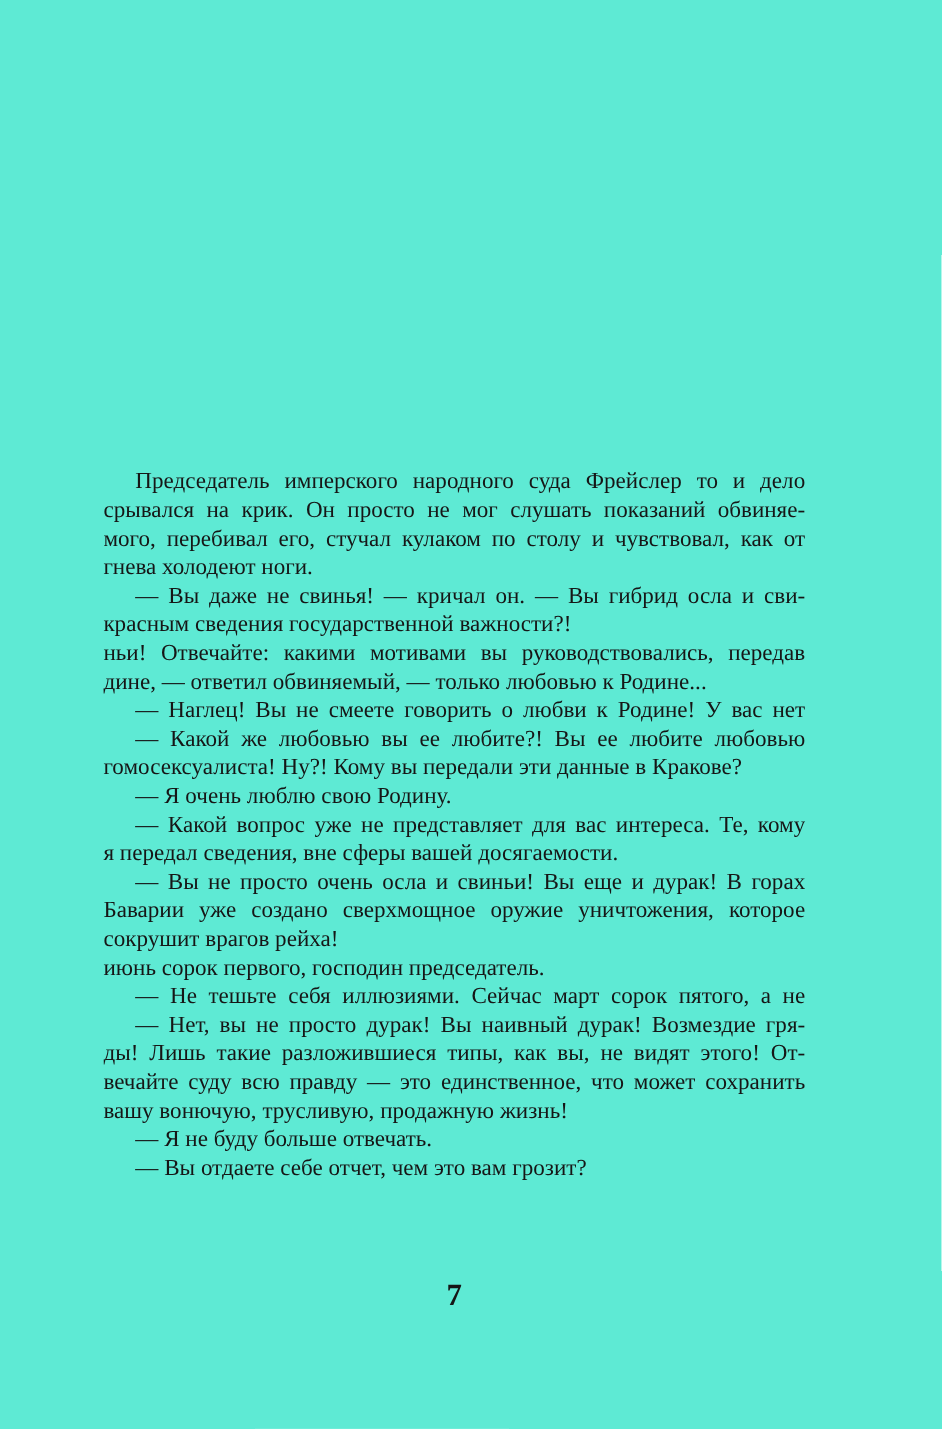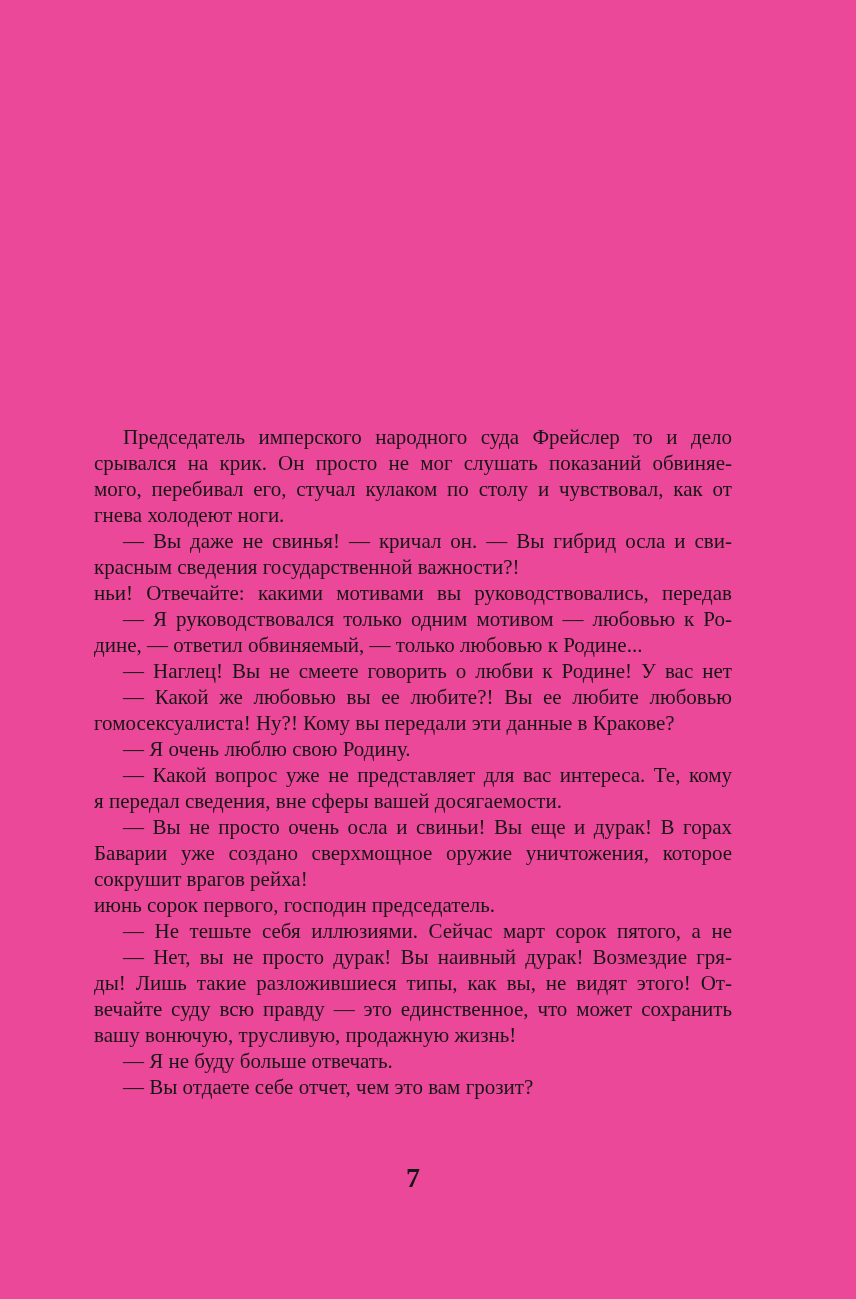--- a/index.html
+++ b/index.html
@@ -4,21 +4,21 @@
 <style>
   html, body {
     margin: 0;
     padding: 0;
     background: #ffffff;
   }
   .book-page {
     position: relative;
     width: 856px;
     height: 1299px;
-    background: #ec4899;
+    background: #5eead4;
     overflow: hidden;
     font-family: "Liberation Serif", "DejaVu Serif", serif;
     color: #161616;
   }
   .text-block {
     position: absolute;
     left: 94px;
     top: 424px;
     width: 638px;
     font-size: 21px;
@@ -68,21 +68,20 @@
         <div class="line just">срывался на крик. Он просто не мог слушать показаний обвиняе-</div>
         <div class="line just">мого, перебивал его, стучал кулаком по столу и чувствовал, как от</div>
         <div class="line">гнева холодеют ноги.</div>
       </div>
       <div class="para">
         <div class="line first just">— Вы даже не свинья! — кричал он. — Вы гибрид осла и сви-</div>
         <div class="line">красным сведения государственной важности?!</div>
         <div class="line just">ньи! Отвечайте: какими мотивами вы руководствовались, передав</div>
       </div>
       <div class="para">
-        <div class="line first just">— Я руководствовался только одним мотивом — любовью к Ро-</div>
         <div class="line">дине, — ответил обвиняемый, — только любовью к Родине...</div>
       </div>
       <div class="para">
         <div class="line first just">— Наглец! Вы не смеете говорить о любви к Родине! У вас нет</div>
       </div>
       <div class="para">
         <div class="line first just">— Какой же любовью вы ее любите?! Вы ее любите любовью</div>
         <div class="line">гомосексуалиста! Ну?! Кому вы передали эти данные в Кракове?</div>
       </div>
       <div class="para">

